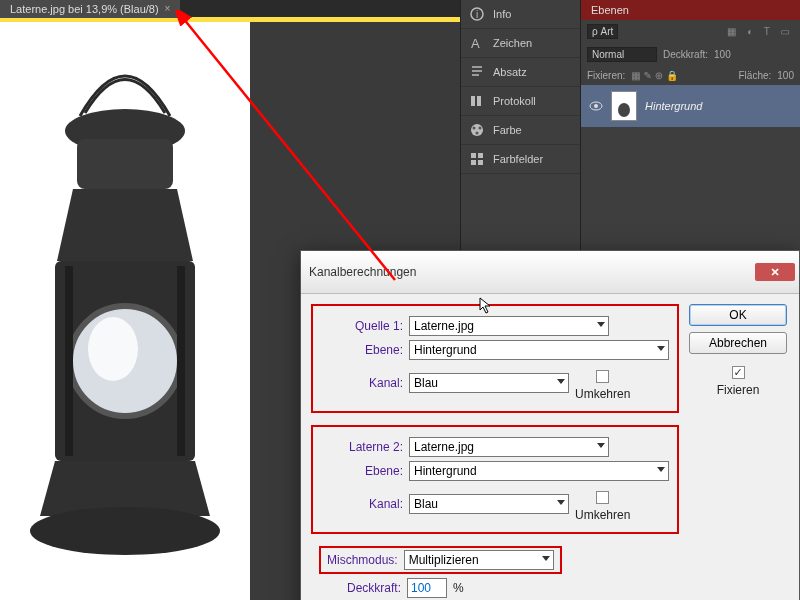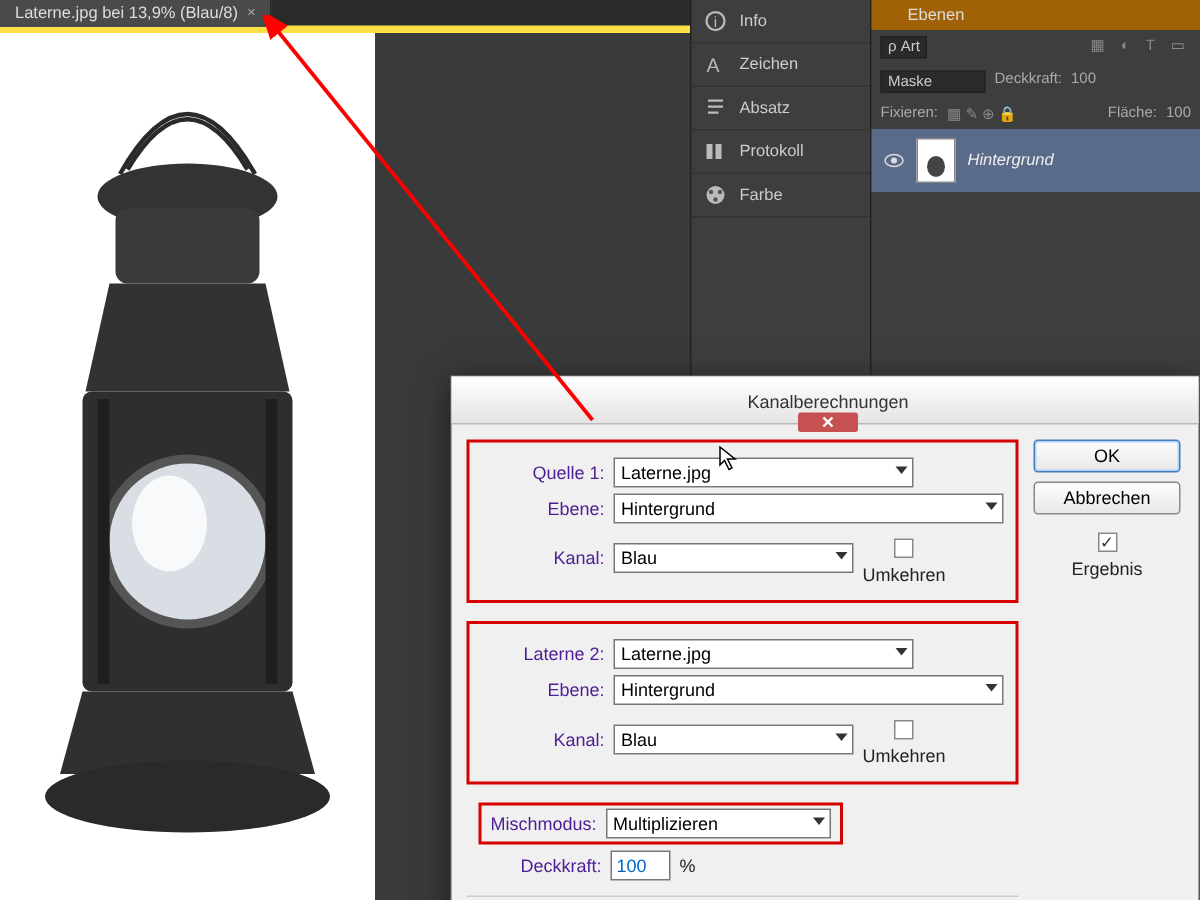--- a/index.html
+++ b/index.html
@@ -15,31 +15,31 @@
 .doc { position: absolute; left: 0; top: 0; width: 250px; height: 578px; background: #fff; display:flex; align-items:center; justify-content:center;}
 .lantern { width: 200px; height: 500px; position: relative; }
 .lantern svg { width: 100%; height: 100%; }
 
 
 .rcol1 { position: absolute; left: 460px; top: 0; width: 120px; height: 250px; background: #3e3e3e; border-left:1px solid #222; }
 .rcol1 .row { display:flex; align-items:center; gap:8px; padding:6px 8px; color:#ccc; font-size:11px; border-bottom:1px solid #333;}
 .rcol1 .ico { width:16px; height:16px; display:inline-block; }
 
 .rcol2 { position: absolute; left: 580px; top: 0; width: 220px; height: 250px; background: #3e3e3e; border-left:1px solid #222;}
-.rcol2 .hdr { background:#a16207; color:#ddd; font-size:11px; padding:4px 24px; }
-.rcol2 .ctrls { display:flex; gap:6px; padding:4px 6px; font-size:10px; color:#aaa;}
+.rcol2 .hdr { background:#7f1d1d; color:#ddd; font-size:11px; padding:4px 10px; }
+.rcol2 .ctrls { display:flex; align-items:center; gap:6px; padding:4px 6px; font-size:10px; color:#aaa;}
 .rcol2 .sel { background:#2a2a2a; border:1px solid #222; color:#ccc; font-size:10px; padding:1px 4px; }
 .rcol2 .layer { display:flex; align-items:center; gap:8px; padding:6px 8px; background:#5a6b8a; color:#eee; font-size:11px; font-style:italic;}
 .rcol2 .eye { width:14px; height:14px; }
 .rcol2 .thumb { width:26px; height:30px; background:#fff; border:1px solid #888; display:flex; align-items:center; justify-content:center;}
 .rcol2 .thumb svg{width:16px;height:24px;}
 
 
 .dialog { position:absolute; left: 300px; top: 250px; width: 500px; background:#f0f0f0; border:1px solid #555; box-shadow: 0 4px 20px rgba(0,0,0,.5); font-size:12px;}
-.dialog .titlebar { background: linear-gradient(#fff,#e4e4e4); height:32px; display:flex; align-items:center; padding:10px 4px 0 8px; border-bottom:1px solid #bbb;flex-direction:column;}
+.dialog .titlebar { background: linear-gradient(#fff,#e4e4e4); height:43px; display:flex; align-items:center; padding:0 4px 0 8px; border-bottom:1px solid #bbb;}
 .dialog .titlebar .t { flex:1; color:#333; font-size:12px;}
 .dialog .closebtn { width:40px; height:18px; background:#c75050; border-radius:2px; color:#fff; display:flex; align-items:center; justify-content:center; font-size:11px; font-weight:bold;}
 .dialog .body { display:flex; }
 .dialog .left { flex:1; padding:10px 10px 8px 10px;}
 .dialog .right { width:110px; padding:10px 12px 0 0; display:flex; flex-direction:column; gap:6px; align-items:stretch;}
 .dlgbtn { background:linear-gradient(#fdfdfd,#e8e8e8); border:1px solid #8a8a8a; border-radius:3px; font-size:12px; padding:3px 0; text-align:center;}
 .dlgbtn.ok { border-color:#4a7dbb; box-shadow: inset 0 0 0 1px #aed2f5;}
 .chk { display:flex; align-items:center; gap:4px; font-size:12px; color:#222; margin-top:6px;flex-direction:column;}
 .chk .box { width:13px; height:13px; border:1px solid #888; background:#fff; display:flex; align-items:center; justify-content:center; font-size:11px; color:#333;}
 
@@ -120,31 +120,40 @@
     </div>
   <div class="row">
       <span class="ico"><svg viewBox="0 0 16 16">
           <circle cx="8" cy="8" r="6" fill="#bbb"></circle>
           <circle cx="5" cy="6" r="1.5" fill="#555"></circle>
           <circle cx="11" cy="6" r="1.5" fill="#555"></circle>
           <circle cx="8" cy="11" r="1.5" fill="#555"></circle>
         </svg></span>
       <span>Farbe</span>
     </div>
+  <div class="row">
+      <span class="ico"><svg viewBox="0 0 16 16">
+          <rect x="2" y="2" width="5" height="5" fill="#bbb"></rect>
+          <rect x="9" y="2" width="5" height="5" fill="#bbb"></rect>
+          <rect x="2" y="9" width="5" height="5" fill="#bbb"></rect>
+          <rect x="9" y="9" width="5" height="5" fill="#bbb"></rect>
+        </svg></span>
+      <span>Farbfelder</span>
+    </div>
 </div>
 
 <div class="rcol2">
   <div class="hdr">Ebenen</div>
   <div class="ctrls">
     <span class="sel">ρ Art</span>
     <span style="flex:1"></span>
     <span style="letter-spacing:4px;color:#888;">▦ ◐ T ▭</span>
   </div>
   <div class="ctrls">
-    <span class="sel" style="width:70px">Maske</span>
+    <span class="sel" style="width:70px">Normal</span>
     <span>Deckkraft:</span>
     <span>100</span>
   </div>
   <div class="ctrls">
     <span>Fixieren:</span>
     <span style="color:#888;">▦ ✎ ⊕ 🔒</span>
     <span style="flex:1"></span>
     <span>Fläche:</span>
     <span>100</span>
   </div>
@@ -261,21 +270,21 @@
               <span>Neuer Kanal</span>
             </span>
           </div>
       </div>
     </div>
     <div class="right">
       <div class="dlgbtn ok">OK</div>
       <div class="dlgbtn">Abbrechen</div>
       <div class="chk">
           <span class="box">✓</span>
-          <span>Ergebnis</span>
+          <span>Fixieren</span>
         </div>
     </div>
   </div>
 
   <div class="cursor" style="left:178px; top:46px;">
     <svg viewBox="0 0 14 18">
         <path d="M1 1 L1 13 L4 10 L7 16 L9 15 L6 9 L11 9 Z" fill="#fff" stroke="#000" stroke-width="1"></path>
       </svg>
   </div>
 </div>

